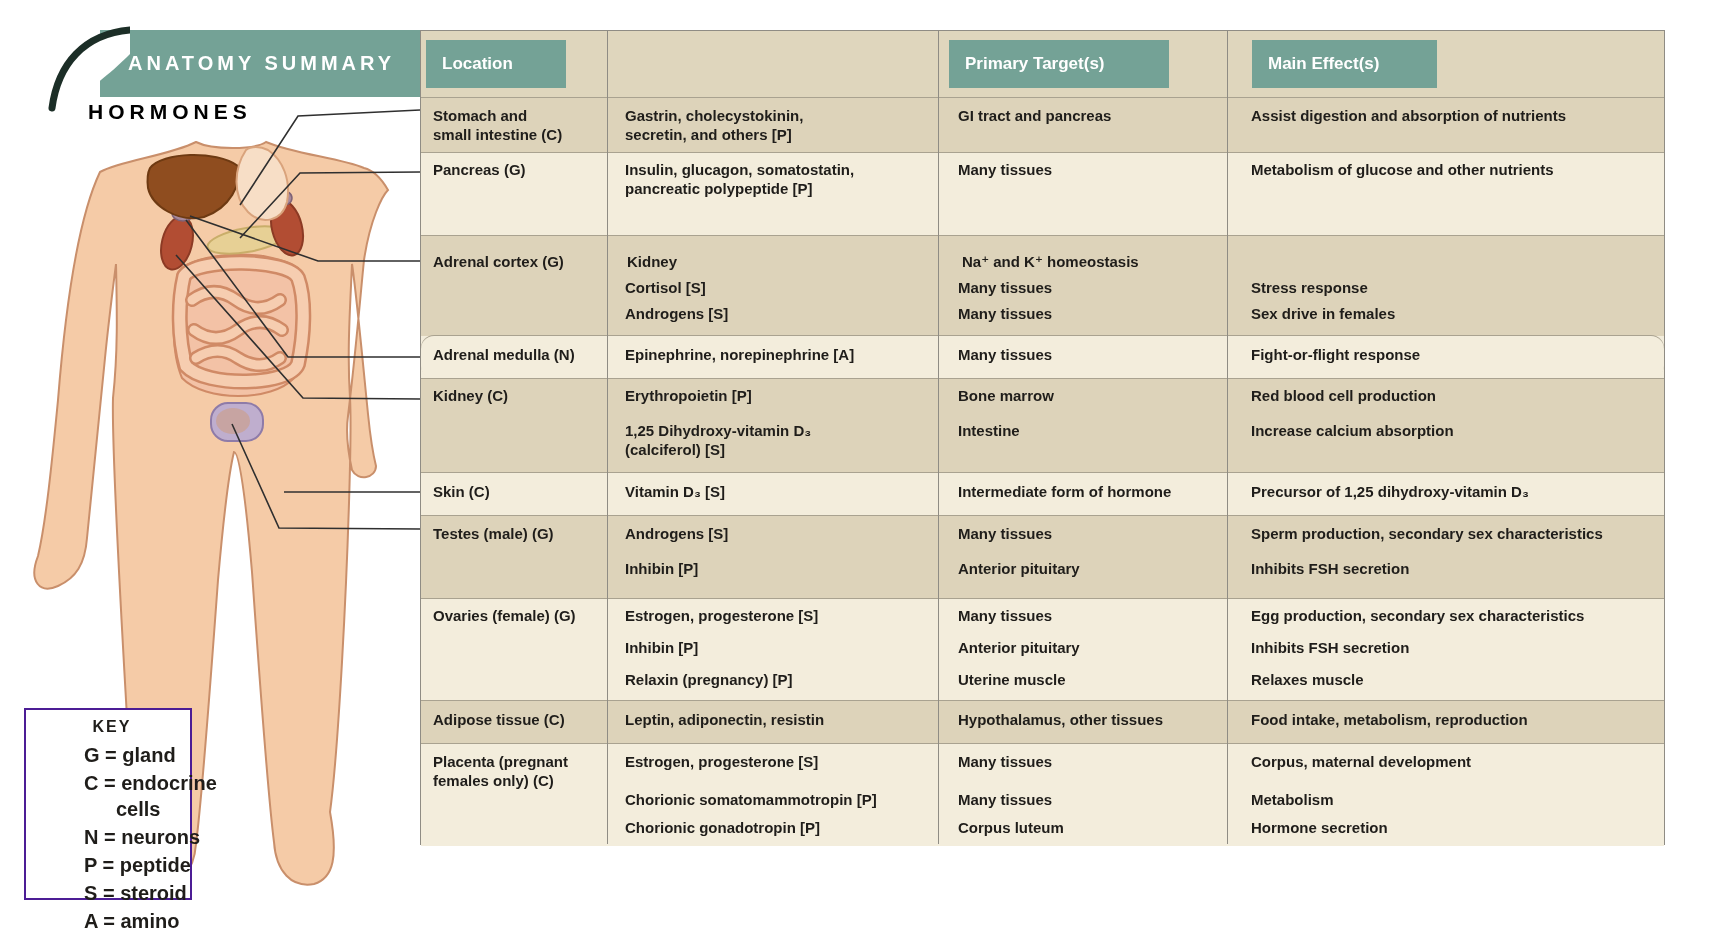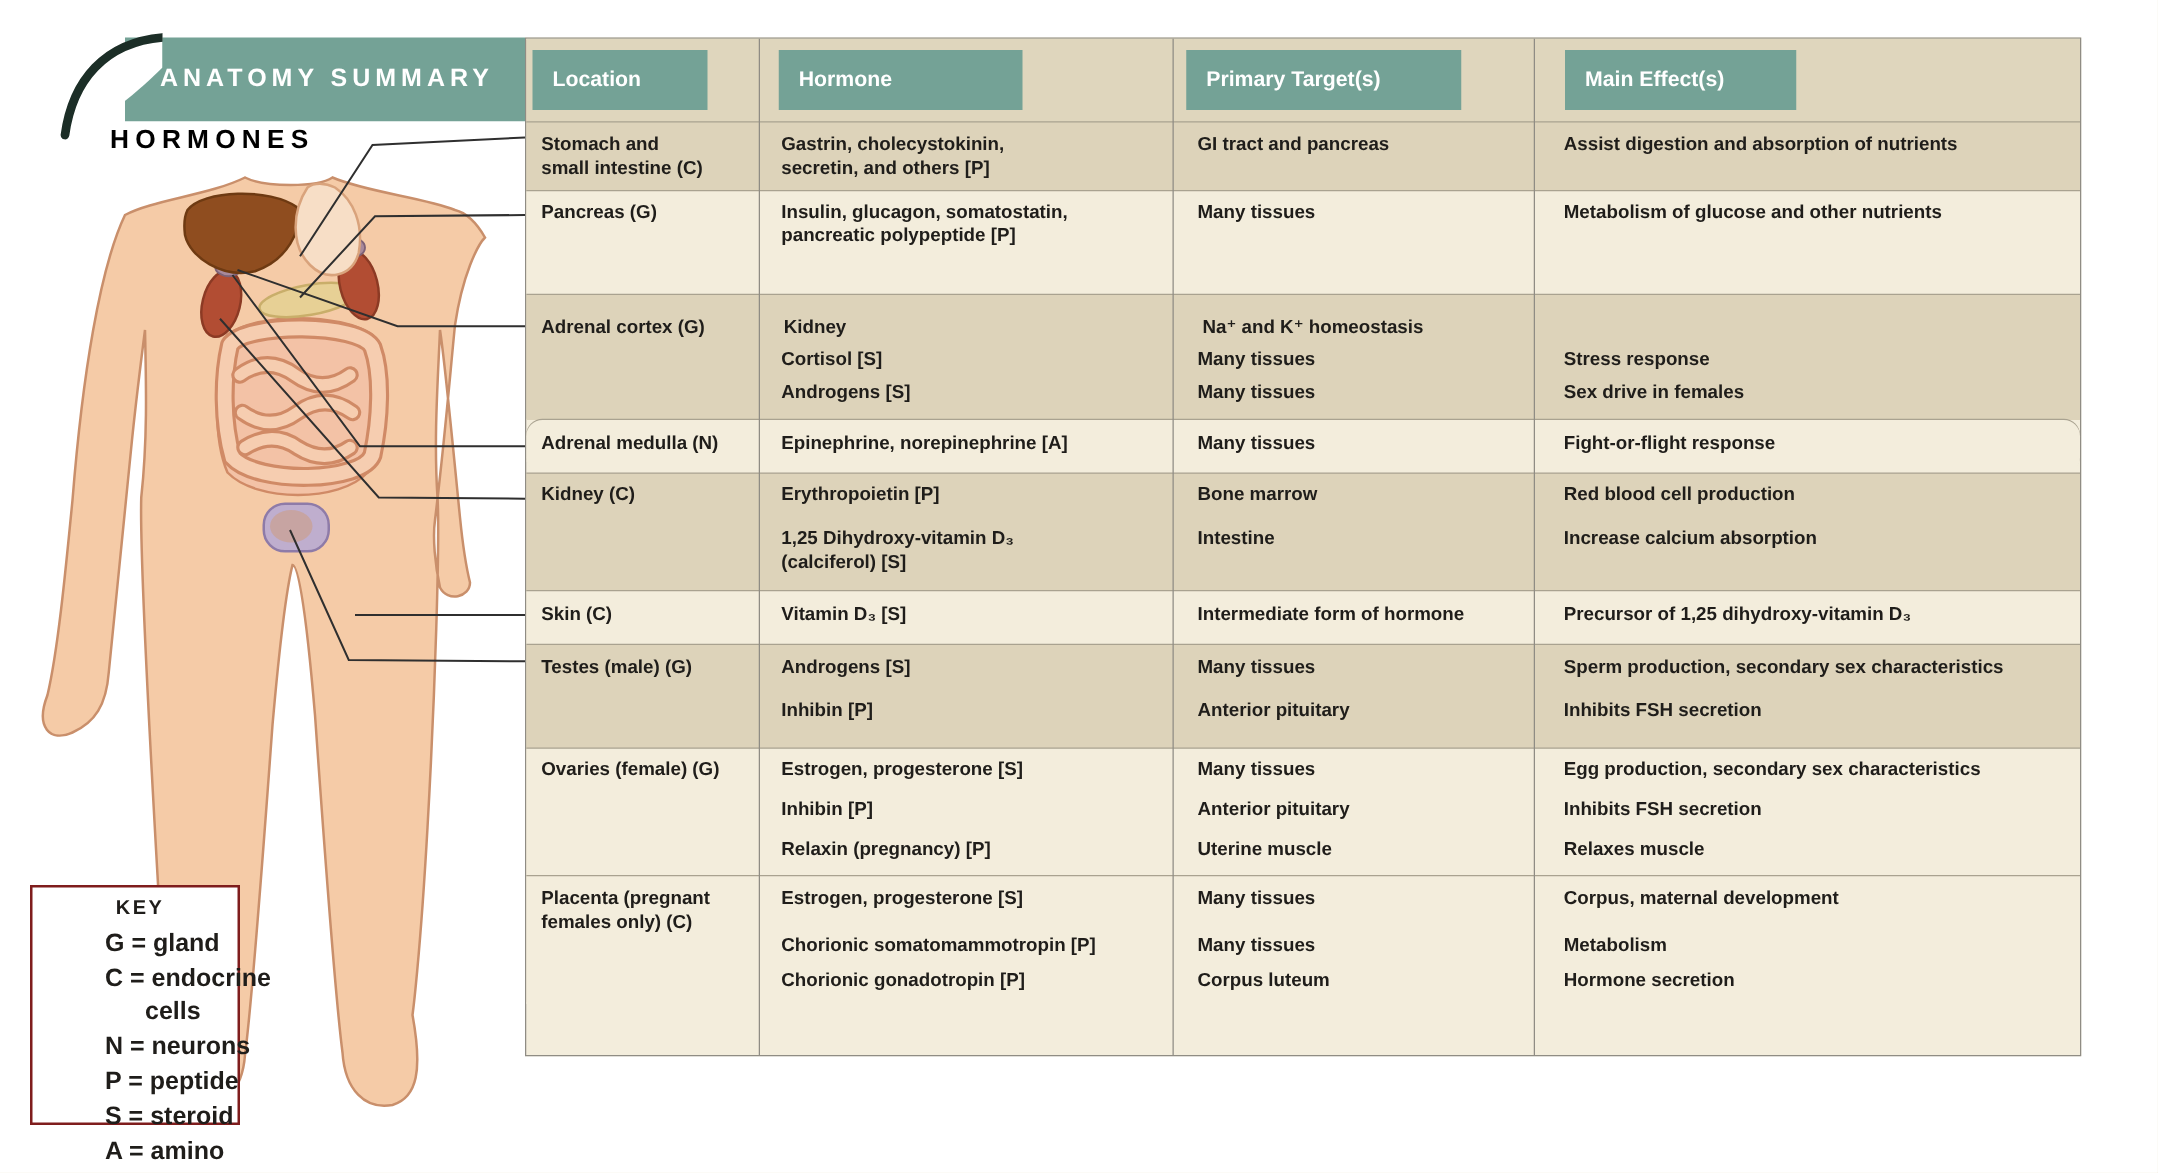--- a/index.html
+++ b/index.html
@@ -13,21 +13,21 @@
                 padding-left:28px;white-space:nowrap;text-align:center;}
   .curl{position:absolute;left:46px;top:24px;z-index:2;}
   .subtitle{position:absolute;left:88px;top:100px;font-size:21px;font-weight:700;
             letter-spacing:5px;color:#000000;z-index:2;}
 
   
   .figure-svg{position:absolute;left:0;top:0;z-index:0;}
 
   
   .key-box{position:absolute;left:24px;top:708px;width:168px;height:192px;
-           background:#ffffff;border:2px solid #7f1d1d;z-index:3;
+           background:#ffffff;border:2px solid #4c1d95;z-index:3;
            box-sizing:border-box;padding:8px 6px 0 14px;}
   .key-title{font-size:16px;font-weight:700;letter-spacing:2px;text-align:center;
              margin-bottom:6px;}
   .key-item{font-size:20px;font-weight:700;line-height:1.3;width:118px;
             padding-left:32px;text-indent:-32px;margin-bottom:2px;margin-left:44px;}
 
   
   .htable{position:absolute;left:420px;top:30px;width:1245px;height:815px;
           border:1px solid #8f8c84;box-sizing:border-box;z-index:2;background:#F3EDDC;}
   .thead{height:67px;background:#DFD6BD;position:relative;box-shadow:0 1px 0 #a9a290;}
@@ -157,21 +157,20 @@
   <div class="key-item">C = endocrine cells</div>
   <div class="key-item">N = neurons</div>
   <div class="key-item">P = peptide</div>
   <div class="key-item">S = steroid</div>
   <div class="key-item">A = amino acid–derived</div>
 </div>
 
 <div class="htable">
   <div class="thead">
     <div class="hbox hb1">Location</div>
-    <div class="hbox hb2">Hormone</div>
     <div class="hbox hb3">Primary Target(s)</div>
     <div class="hbox hb4">Main Effect(s)</div>
   </div>
 
   <div class="trow dark r1">
     <div class="sub">
       <div class="cell c1">Stomach and
 small intestine (C)</div>
       <div class="cell c2">Gastrin, cholecystokinin,
 secretin, and others [P]</div>
@@ -273,20 +272,28 @@
       <div class="cell c4">Inhibits FSH secretion</div>
     </div>
     <div class="sub s32">
       <div class="cell c1"></div>
       <div class="cell c2">Relaxin (pregnancy) [P]</div>
       <div class="cell c3">Uterine muscle</div>
       <div class="cell c4">Relaxes muscle</div>
     </div>
   </div>
 
+  <div class="trow dark r9">
+    <div class="sub">
+      <div class="cell c1">Adipose tissue (C)</div>
+      <div class="cell c2">Leptin, adiponectin, resistin</div>
+      <div class="cell c3">Hypothalamus, other tissues</div>
+      <div class="cell c4">Food intake, metabolism, reproduction</div>
+    </div>
+  </div>
 
   <div class="trow light r10">
     <div class="sub s36">
       <div class="cell c1">Placenta (pregnant
 females only) (C)</div>
       <div class="cell c2">Estrogen, progesterone [S]</div>
       <div class="cell c3">Many tissues</div>
       <div class="cell c4">Corpus, maternal development</div>
     </div>
     <div class="sub s28">

